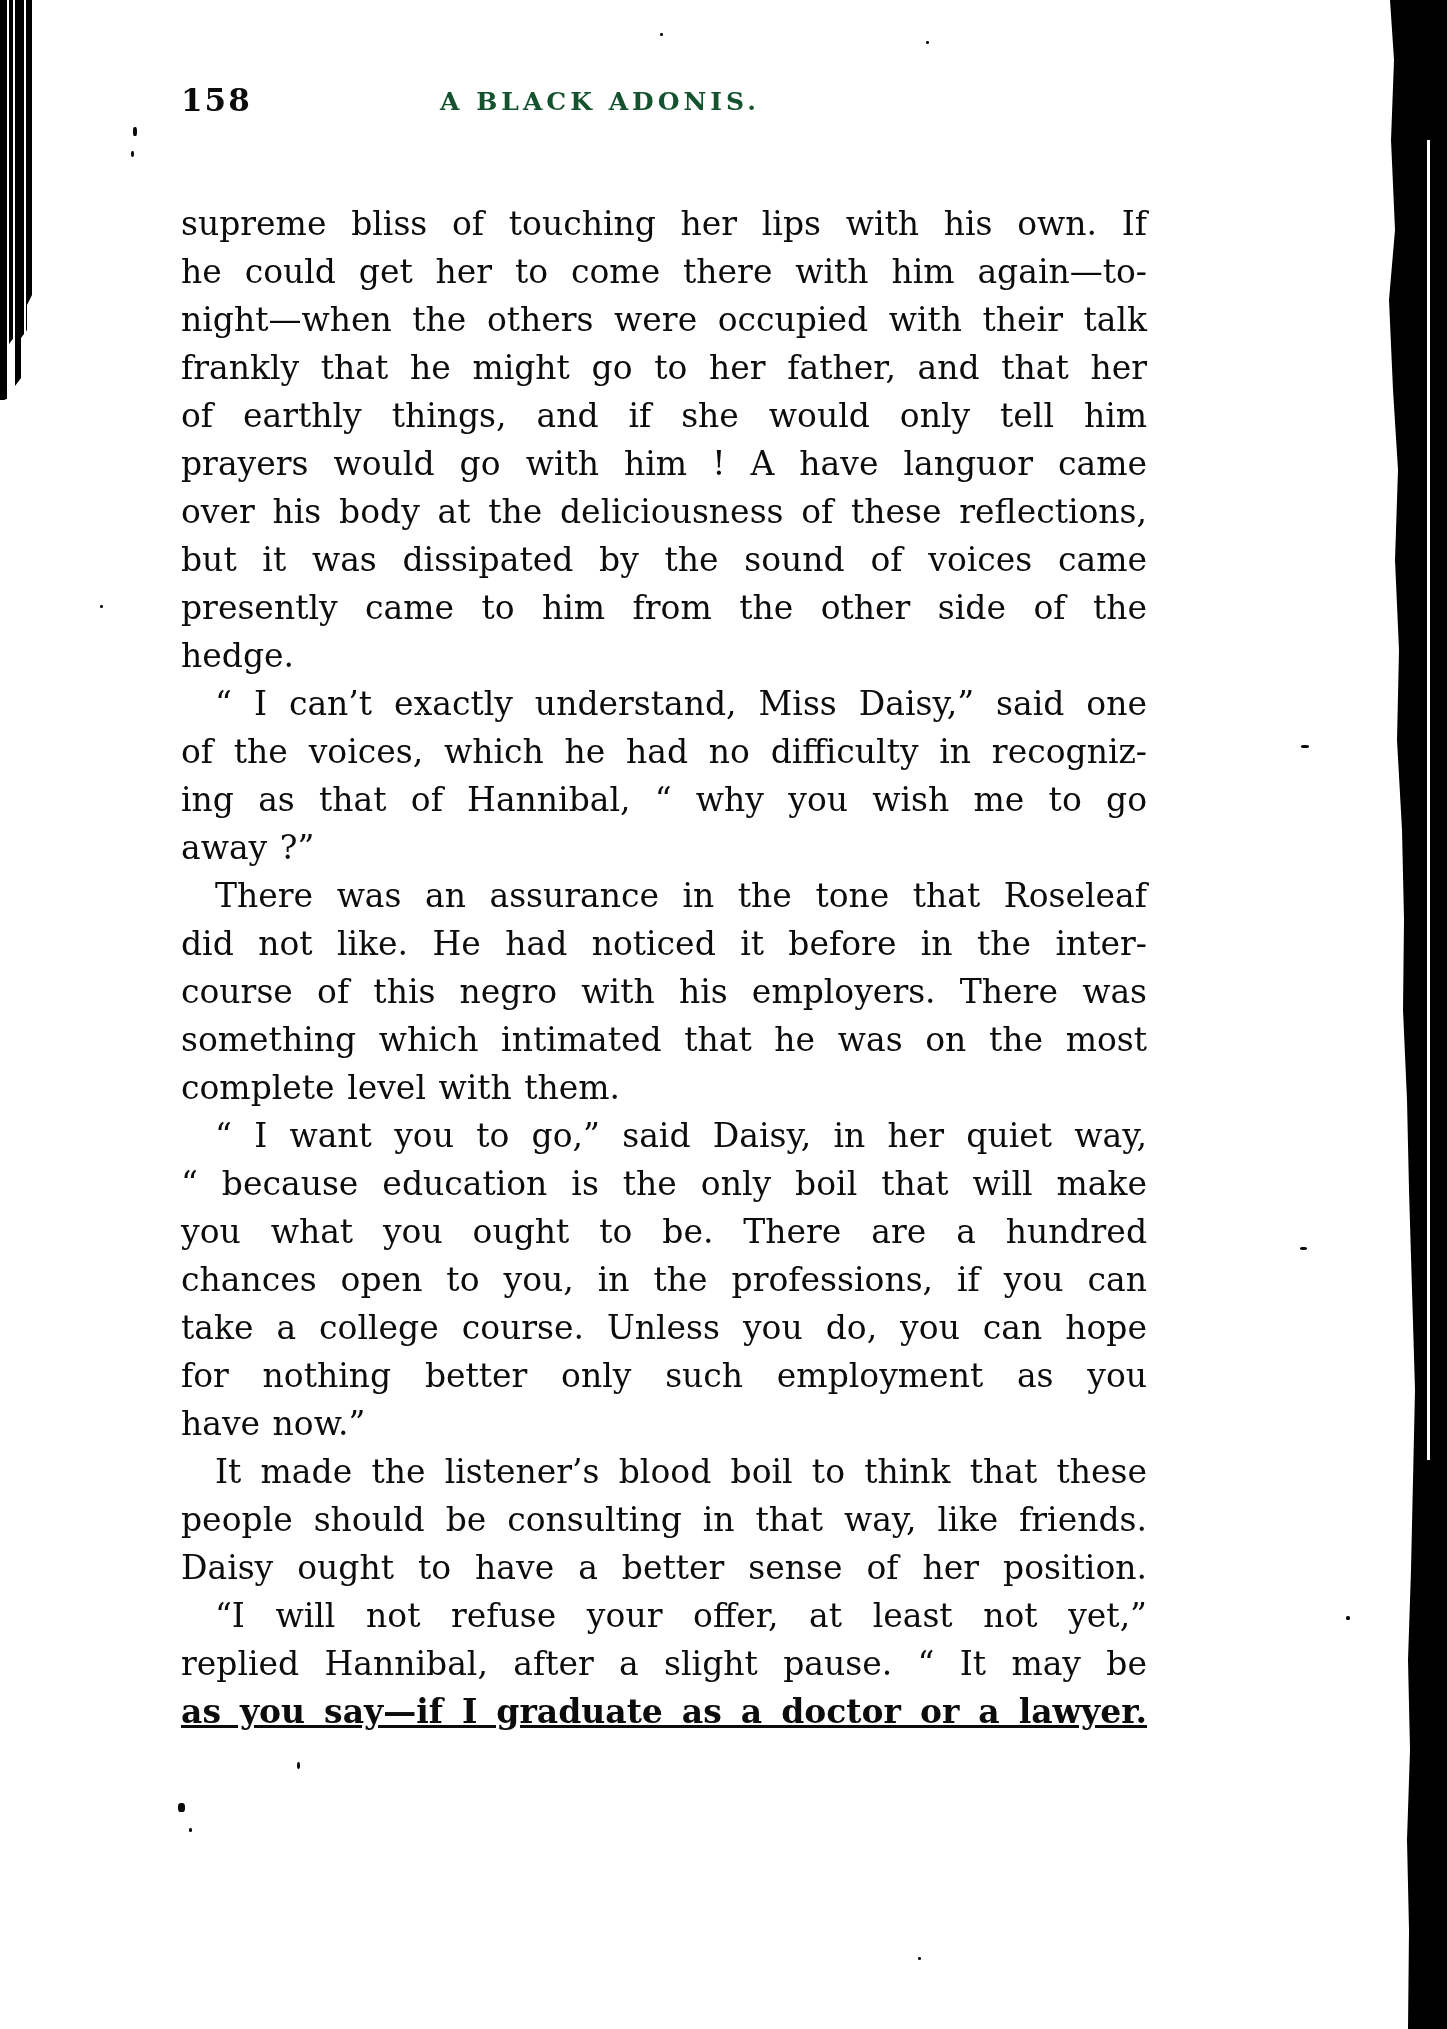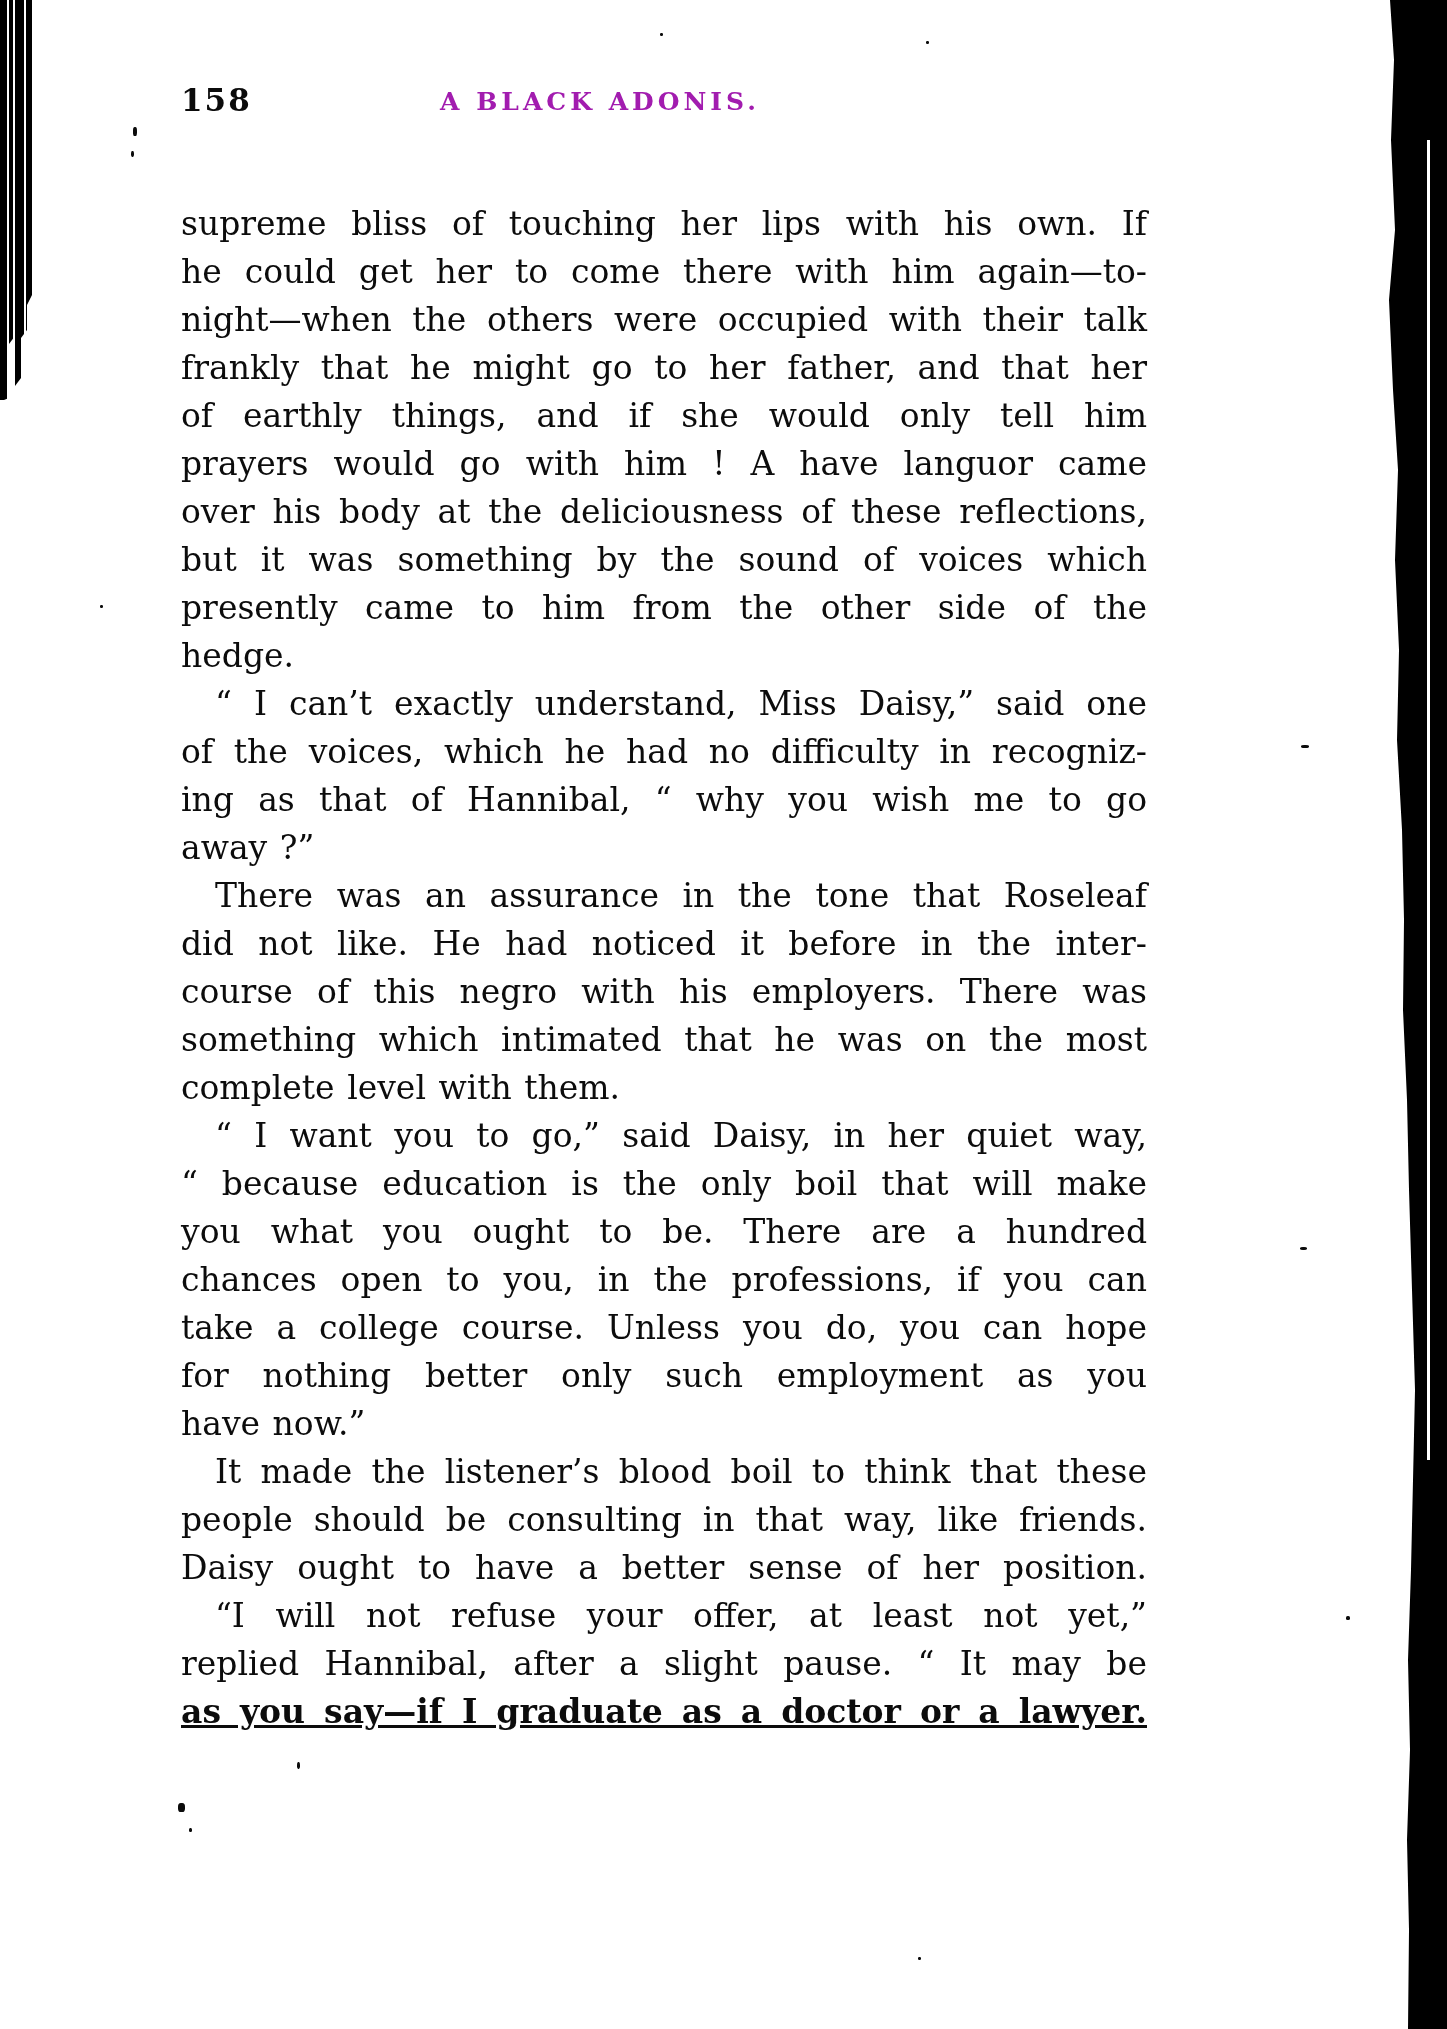--- a/index.html
+++ b/index.html
@@ -31,21 +31,21 @@
   }
   .running-head {
     position: absolute;
     left: 150px;
     top: 87px;
     width: 900px;
     text-align: center;
     font-size: 25px;
     font-weight: bold;
     letter-spacing: 4px;
-    color: #a21caf;
+    color: #14532d;
   }
   
   .text-block {
     position: absolute;
     left: 181px;
     top: 200px;
     width: 966px;
   }
   .line {
     font-size: 33px;
@@ -140,21 +140,21 @@
   <div class="running-head">A BLACK ADONIS.</div>
 
   <div class="text-block">
       <div class="line">supreme bliss of touching her lips with his own.  If</div>
       <div class="line">he could get her to come there with him again—to-</div>
       <div class="line">night—when the others were occupied with their talk</div>
       <div class="line">frankly that he might go to her father, and that her</div>
       <div class="line">of earthly things, and if she would only tell him</div>
       <div class="line">prayers would go with him !  A have languor came</div>
       <div class="line">over his body at the deliciousness of these reflections,</div>
-      <div class="line">but it was something by the sound of voices which</div>
+      <div class="line">but it was dissipated by the sound of voices came</div>
       <div class="line">presently came to him from the other side of the</div>
       <div class="line no-just">hedge.</div>
       <div class="line indent">“ I can’t exactly understand, Miss Daisy,” said one</div>
       <div class="line">of the voices, which he had no difficulty in recogniz-</div>
       <div class="line">ing as that of Hannibal, “ why you wish me to go</div>
       <div class="line no-just">away ?”</div>
       <div class="line indent">There was an assurance in the tone that Roseleaf</div>
       <div class="line">did not like.  He had noticed it before in the inter-</div>
       <div class="line">course of this negro with his employers.  There was</div>
       <div class="line">something which intimated that he was on the most</div>

